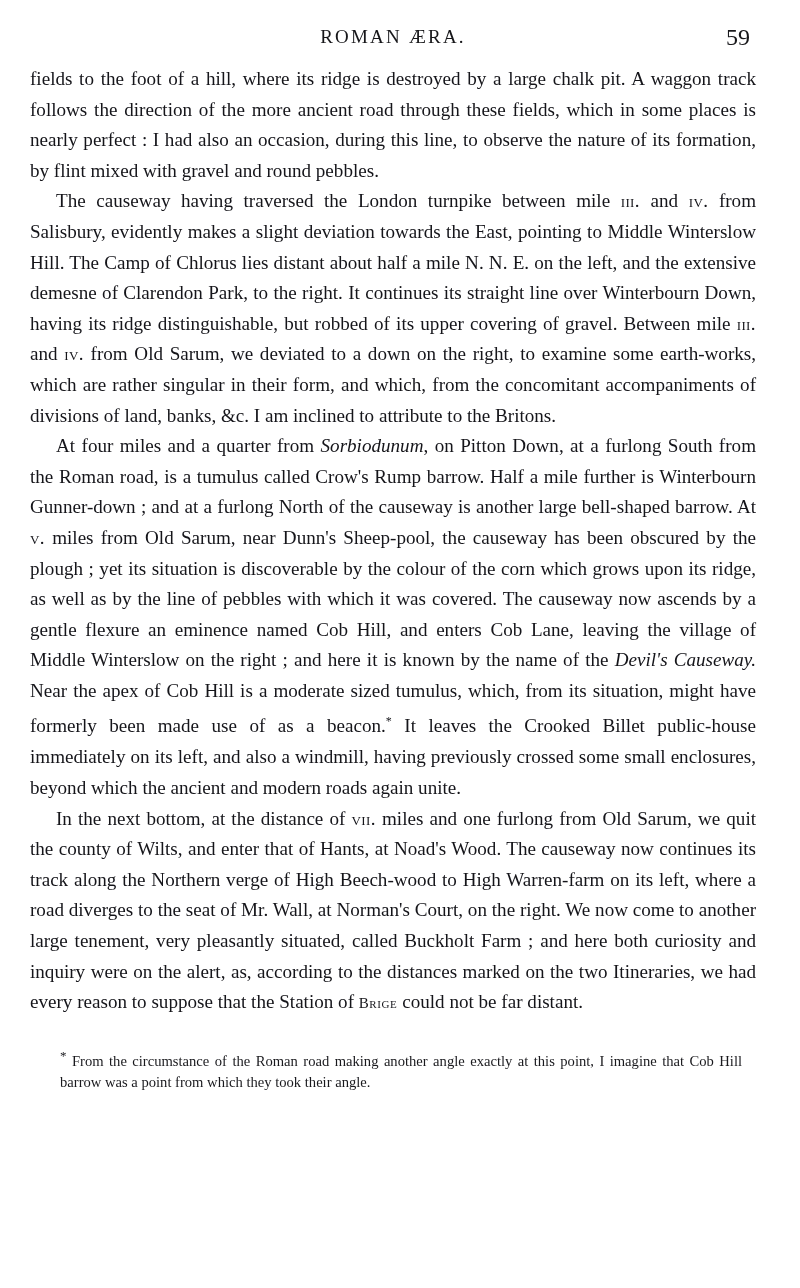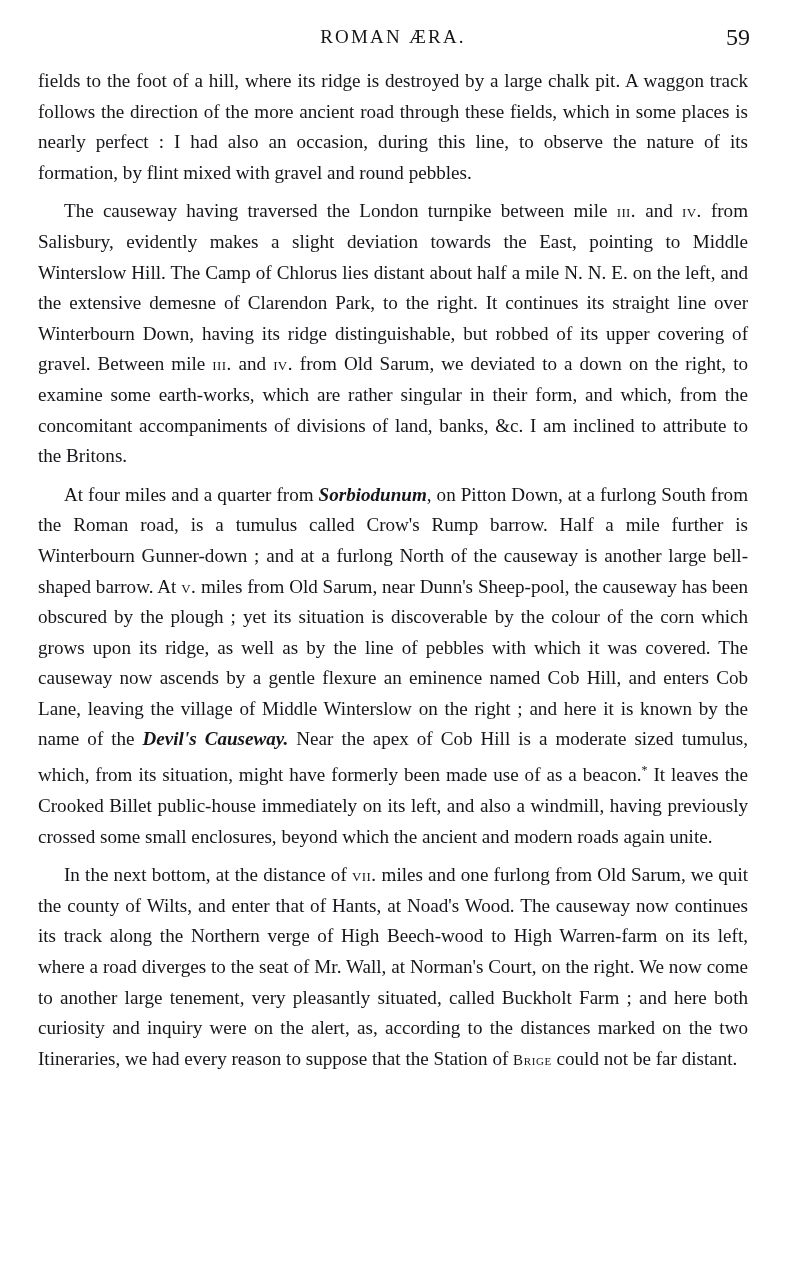--- a/index.html
+++ b/index.html
@@ -47,40 +47,39 @@
     color: #17171a;
   }
   .body-text {
     font-size: 19.1px;
     line-height: 30.6px;
     text-align: justify;
     text-justify: inter-word;
     color: #15151a;
   }
   .body-text p {
-    margin: 8px;
+    margin: 0;
     text-indent: 26px;
   }
   .body-text p.noindent {
     text-indent: 0;
   }
   .sc {
     font-variant: small-caps;
     text-transform: lowercase;
     letter-spacing: 0.4px;
     font-size: 19px;
   }
   .scu {
     font-variant: small-caps;
     letter-spacing: 0.6px;
     font-size: 15px;
   }
   .it {
     font-style: italic;
-    font-weight: bold;
   }
   .footnote {
     margin-top: 26px;
     font-size: 14.6px;
     line-height: 21.5px;
     text-align: justify;
     padding-left: 30px;
     padding-right: 14px;
     color: #19191d;
   }
@@ -103,14 +102,18 @@
     <div class="folio">59</div>
   </div>
 
   <div class="body-text" id="body-text">
       <p class="noindent">fields to the foot of a hill, where its ridge is destroyed by a large chalk pit. A waggon track follows the direction of the more ancient road through these fields, which in some places is nearly perfect : I had also an occasion, during this line, to observe the nature of its formation, by flint mixed with gravel and round pebbles.</p>
       <p>The causeway having traversed the London turnpike between mile <span class="sc">iii.</span> and <span class="sc">iv.</span> from Salisbury, evidently makes a slight deviation towards the East, pointing to Middle Winterslow Hill. The Camp of Chlorus lies distant about half a mile N. N. E. on the left, and the extensive demesne of Clarendon Park, to the right. It continues its straight line over Winterbourn Down, having its ridge distinguishable, but robbed of its upper covering of gravel. Between mile <span class="sc">iii.</span> and <span class="sc">iv.</span> from Old Sarum, we deviated to a down on the right, to examine some earth-works, which are rather singular in their form, and which, from the concomitant accompaniments of divisions of land, banks, &amp;c. I am inclined to attribute to the Britons.</p>
       <p>At four miles and a quarter from <span class="it">Sorbiodunum</span>, on Pitton Down, at a furlong South from the Roman road, is a tumulus called Crow's Rump barrow. Half a mile further is Winterbourn Gunner-down ; and at a furlong North of the causeway is another large bell-shaped barrow. At <span class="sc">v.</span> miles from Old Sarum, near Dunn's Sheep-pool, the causeway has been obscured by the plough ; yet its situation is discoverable by the colour of the corn which grows upon its ridge, as well as by the line of pebbles with which it was covered. The causeway now ascends by a gentle flexure an eminence named Cob Hill, and enters Cob Lane, leaving the village of Middle Winterslow on the right ; and here it is known by the name of the <span class="it">Devil's Causeway.</span> Near the apex of Cob Hill is a moderate sized tumulus, which, from its situation, might have formerly been made use of as a beacon.<sup class="fn">*</sup> It leaves the Crooked Billet public-house immediately on its left, and also a windmill, having previously crossed some small enclosures, beyond which the ancient and modern roads again unite.</p>
       <p>In the next bottom, at the distance of <span class="sc">vii.</span> miles and one furlong from Old Sarum, we quit the county of Wilts, and enter that of Hants, at Noad's Wood. The causeway now continues its track along the Northern verge of High Beech-wood to High Warren-farm on its left, where a road diverges to the seat of Mr. Wall, at Norman's Court, on the right. We now come to another large tenement, very pleasantly situated, called Buckholt Farm ; and here both curiosity and inquiry were on the alert, as, according to the distances marked on the two Itineraries, we had every reason to suppose that the Station of <span class="scu">Brige</span> could not be far distant.</p>
     </div>
 
+  <div class="footnote">
+    <span class="fnmark">*</span>
+    <span>From the circumstance of the Roman road making another angle exactly at this point, I imagine that Cob Hill barrow was a point from which they took their angle.</span>
+  </div>
 
 </div>
 
 </body></html>

